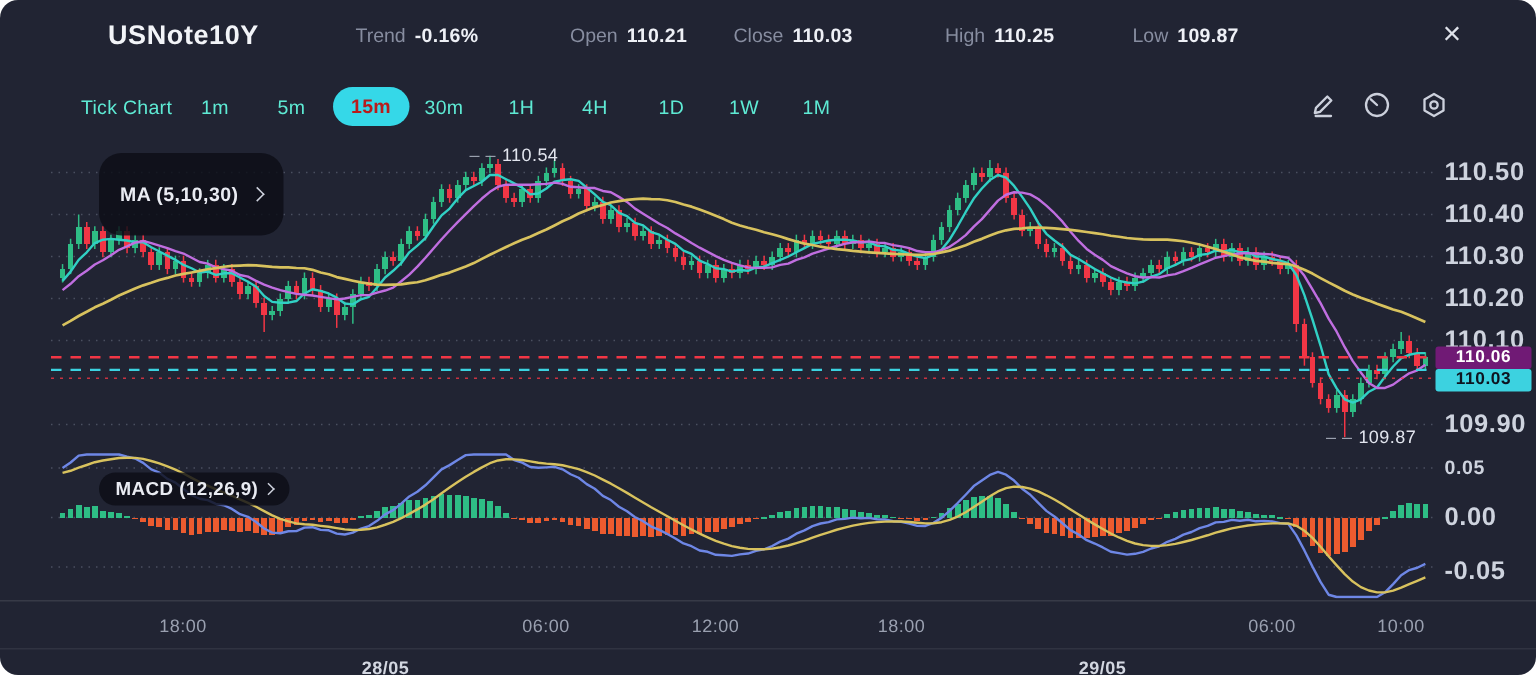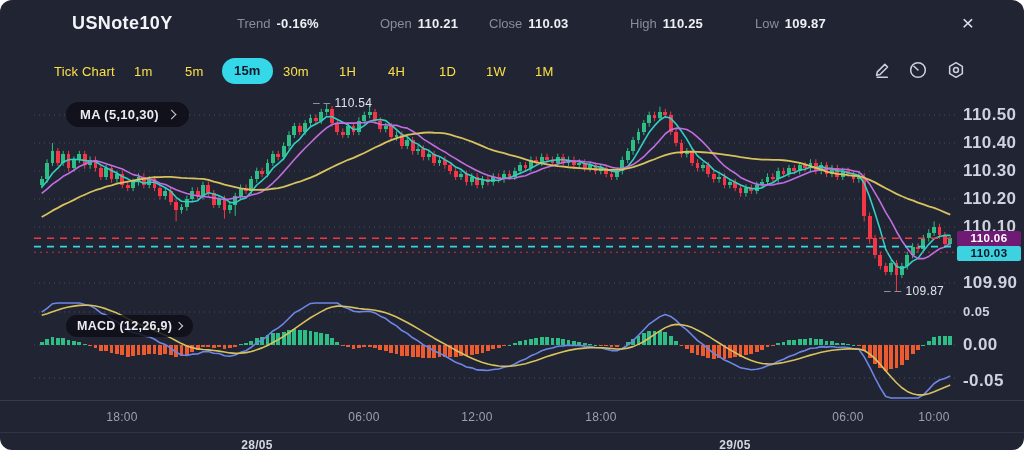--- a/index.html
+++ b/index.html
@@ -5,28 +5,28 @@
   html,body{margin:0;padding:0;background:#ffffff;}
   body{font-family:"Liberation Sans",sans-serif;-webkit-font-smoothing:antialiased;}
   .widget{position:relative;width:1024px;height:450px;background:#212433;border-radius:12px;overflow:hidden;}
   
   .title{position:absolute;left:72px;top:13px;font-size:18px;font-weight:700;color:#f2f4f8;letter-spacing:.4px;}
   .stat{position:absolute;top:16px;font-size:13px;white-space:nowrap;}
   .stat .lb{color:#878da0;margin-right:6px;}
   .stat .vl{color:#eef0f6;font-weight:600;letter-spacing:.2px;}
   .close-btn{position:absolute;left:955px;top:10px;width:26px;height:26px;color:#dfe2ea;font-size:21px;line-height:26px;text-align:center;cursor:pointer;}
   
-  .tb-item{position:absolute;top:63px;font-size:13px;color:#fde047;letter-spacing:.2px;cursor:pointer;line-height:18px;}
-  .tb-item.active{top:58px;background:#35d8e8;color:#0f172a;font-weight:700;border-radius:13px;padding:5px 12px;line-height:16px;}
+  .tb-item{position:absolute;top:63px;font-size:13px;color:#5eead4;letter-spacing:.2px;cursor:pointer;line-height:18px;}
+  .tb-item.active{top:58px;background:#35d8e8;color:#b91c1c;font-weight:700;border-radius:13px;padding:5px 12px;line-height:16px;}
   .icon-btn{position:absolute;top:60px;width:22px;height:22px;cursor:pointer;}
   .icon-btn svg{width:20px;height:20px;stroke:#ccd0dc;fill:none;stroke-width:1.4;stroke-linecap:round;stroke-linejoin:round;}
   
   .pill{position:absolute;background:rgba(12,14,22,.82);border-radius:15px;color:#e9ebf2;font-size:13px;font-weight:600;letter-spacing:.3px;display:flex;align-items:center;cursor:pointer;z-index:5;}
   .pill .chev{width:6px;height:6px;border-right:1.6px solid #cfd3de;border-top:1.6px solid #cfd3de;transform:rotate(45deg);display:inline-block;margin-left:9px;}
-  #ma-pill{left:66px;top:102px;padding:5px 14px;}
+  #ma-pill{left:66px;top:102px;padding:20px 14px;}
   #macd-pill{left:66px;top:315px;padding:4px 11px;font-size:12.5px;}
   #macd-pill .chev{margin-left:4px;width:5px;height:5px;}
   
   .ylab{position:absolute;left:963px;width:58px;font-size:17px;font-weight:600;color:#ced3de;letter-spacing:.4px;height:16px;line-height:16px;}
   .badge{position:absolute;left:957px;width:64px;height:15px;line-height:15px;text-align:center;font-size:11.5px;font-weight:700;letter-spacing:.4px;border-radius:2px;z-index:6;}
   .badge.red{background:#701a75;color:#ffffff;}
   .badge.cyan{background:#3cd2e0;color:#0e1420;}
   .xlab{position:absolute;top:410px;width:64px;text-align:center;font-size:12px;color:#9aa0b0;letter-spacing:.3px;}
   .xlab.date{color:#d3d7e1;font-weight:600;margin-top:28px;}
   .ann{position:absolute;font-size:12px;color:#e2e5ee;letter-spacing:.3px;white-space:nowrap;z-index:4;}

